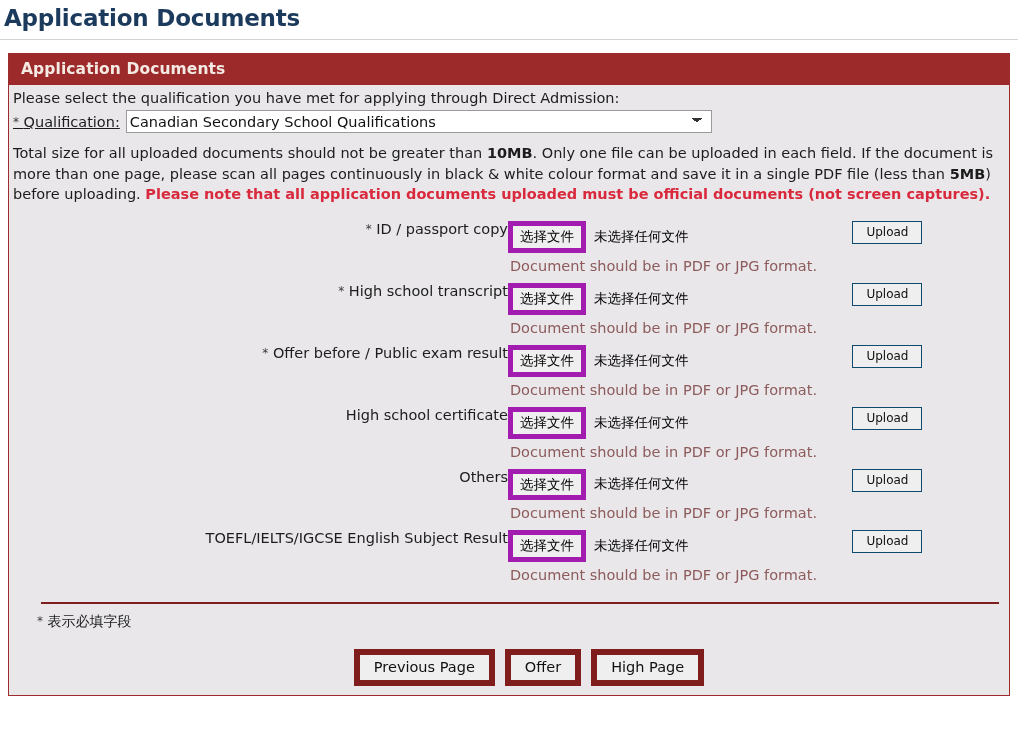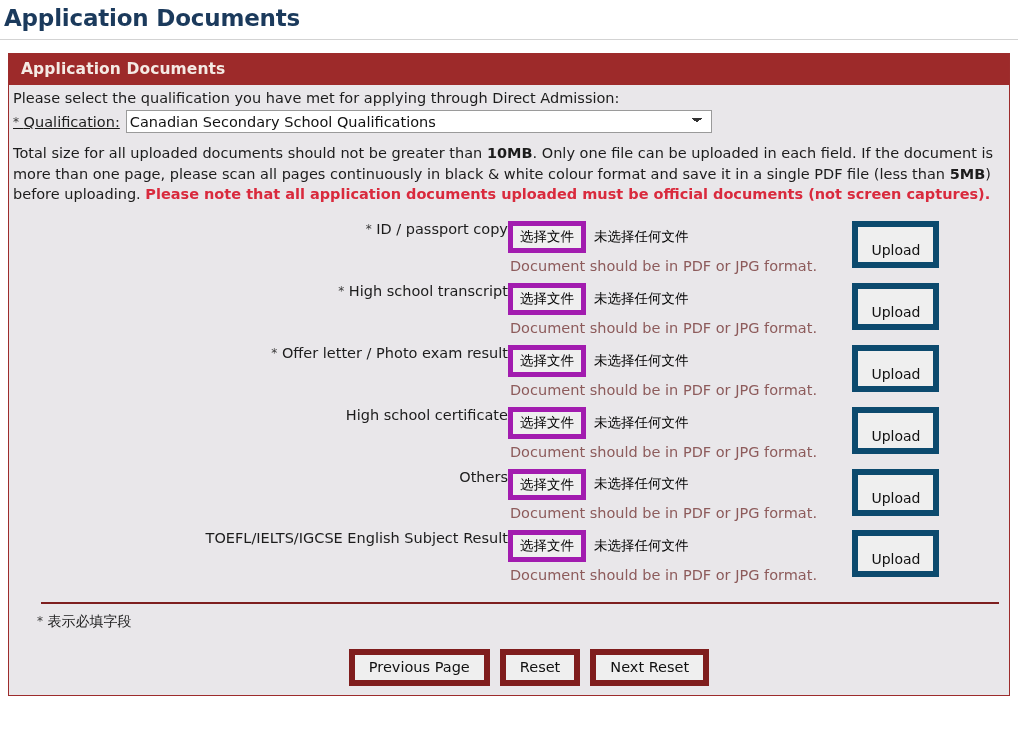--- a/index.html
+++ b/index.html
@@ -143,24 +143,24 @@
     cursor: default;
   }
   .file-name {
     padding-left: 8px;
     font-size: 13.5px;
     color: #000;
     white-space: nowrap;
   }
   .upload-btn {
     font-family: "DejaVu Sans", "Liberation Sans", sans-serif;
-    border: 6px solid #0c4a6e;
+    border: 1px solid #0c4a6e;
     background: #efefef;
-    padding: 15px 13px 4px 13px;
-    font-size: 14px;
+    padding: 3px 13px 4px 13px;
+    font-size: 12px;
     color: #111;
     border-radius: 0;
     cursor: pointer;
   }
   .hint {
     color: #8d5b5b;
     font-size: 14.5px;
     padding: 5px 0 9px 2px;
     white-space: nowrap;
   }
@@ -233,21 +233,21 @@
           </tr>
           <tr>
             <td class="u-label"><span class="req-star">*</span> <span>High school transcript</span></td>
             <td class="u-field"><div class="file-input">
                 <span class="file-btn">选择文件</span>
                 <span class="file-name">未选择任何文件</span>
               </div><div class="hint">Document should be in PDF or JPG format.</div></td>
             <td class="u-action"><button class="upload-btn">Upload</button></td>
           </tr>
           <tr>
-            <td class="u-label"><span class="req-star">*</span> <span>Offer letter / Photo exam result</span></td>
+            <td class="u-label"><span class="req-star">*</span> <span>Offer before / Public exam result</span></td>
             <td class="u-field"><div class="file-input">
                 <span class="file-btn">选择文件</span>
                 <span class="file-name">未选择任何文件</span>
               </div><div class="hint">Document should be in PDF or JPG format.</div></td>
             <td class="u-action"><button class="upload-btn">Upload</button></td>
           </tr>
           <tr>
             <td class="u-label"><span>High school certificate</span></td>
             <td class="u-field"><div class="file-input">
                 <span class="file-btn">选择文件</span>
@@ -273,18 +273,18 @@
           </tr>
         </tbody>
     </table>
 
     <div class="foot-rule"></div>
 
     <div class="foot-note"><span class="req-star">*</span> <span>表示必填字段</span></div>
 
     <div class="btn-row">
       <button class="nav-btn">Previous Page</button>
-      <button class="nav-btn">Reset</button>
-      <button class="nav-btn">Next Reset</button>
+      <button class="nav-btn">Offer</button>
+      <button class="nav-btn">High Page</button>
     </div>
 
   </div>
 </div>
 
 </body></html>

